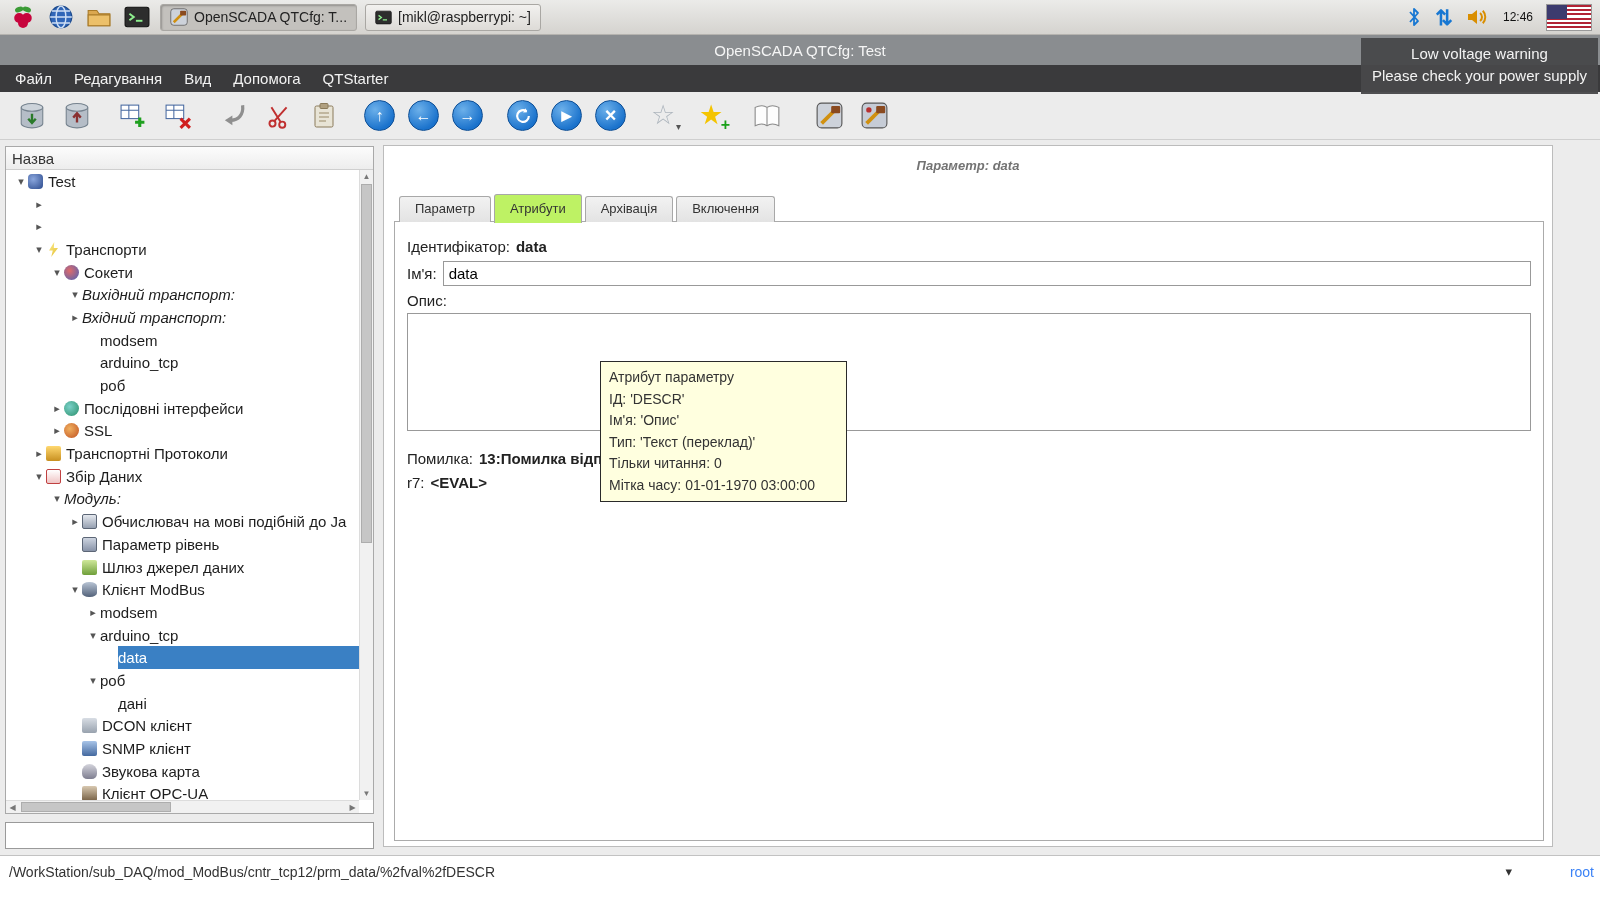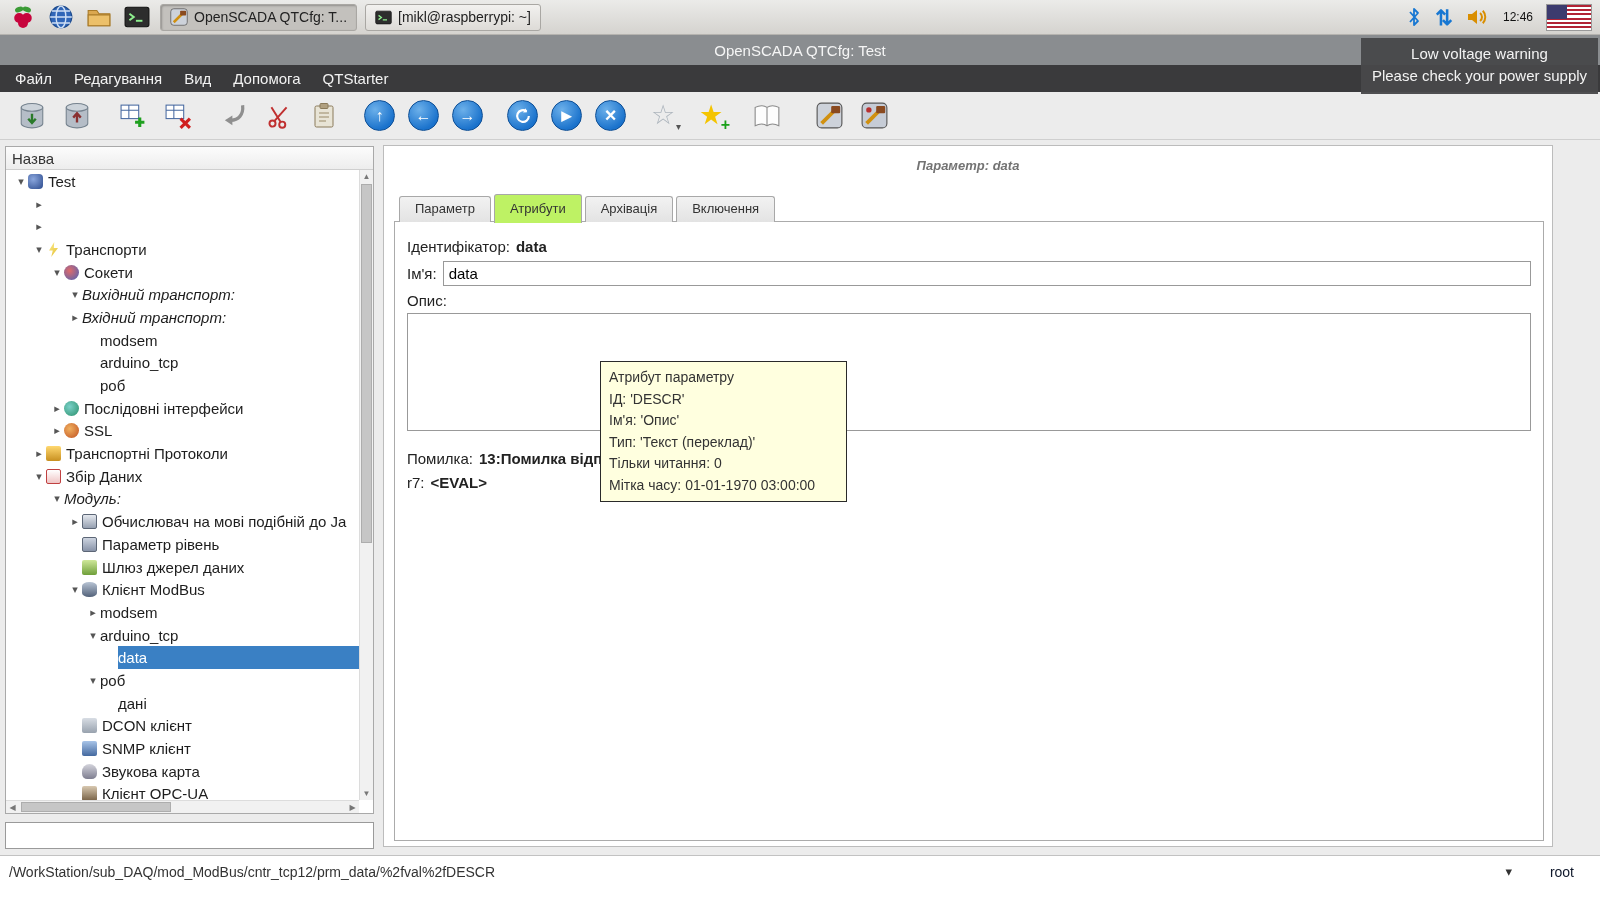--- a/index.html
+++ b/index.html
@@ -108,21 +108,21 @@
   .r7-row { margin-top:7px; }
 
   .tooltip { position:absolute; left:600px; top:361px; width:247px; background:#ffffdf; border:1px solid #2a2a2a;
     padding:5px 8px; font-size:14px; line-height:21.5px; color:#333; z-index:40; }
 
   
   .statusbar { position:absolute; left:0; top:855px; width:1600px; height:45px; background:#fff; border-top:1px solid #c2c2c2;
     font-size:14px; color:#333; }
   .status-path { position:absolute; left:9px; top:8px; }
   .status-drop { position:absolute; right:88px; top:8px; color:#333; font-size:13px; }
-  .status-user { position:absolute; right:26px; top:8px; color:#0f172a;margin-left:38px; }
+  .status-user { position:absolute; right:6px; top:8px; color:#3b82f6;margin-left:38px; }
 
   svg { display:block; }
 </style>
 </head>
 <body>
 
 <div class="taskbar">
   <span class="tb-appicon">
     <svg width="26" height="26" viewBox="0 0 24 24">
       <ellipse cx="8.5" cy="5" rx="4" ry="2.4" fill="#3a9b35" transform="rotate(-20 8.5 5)"></ellipse>

